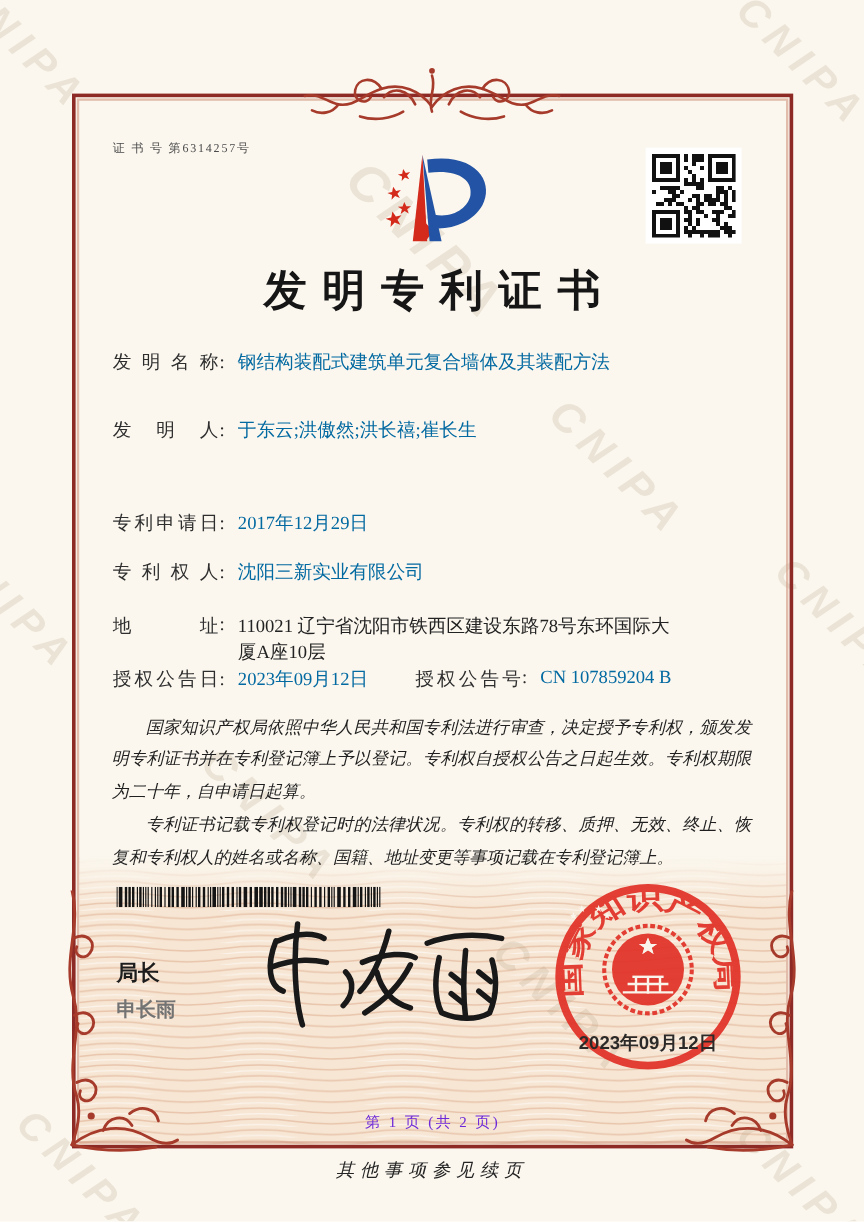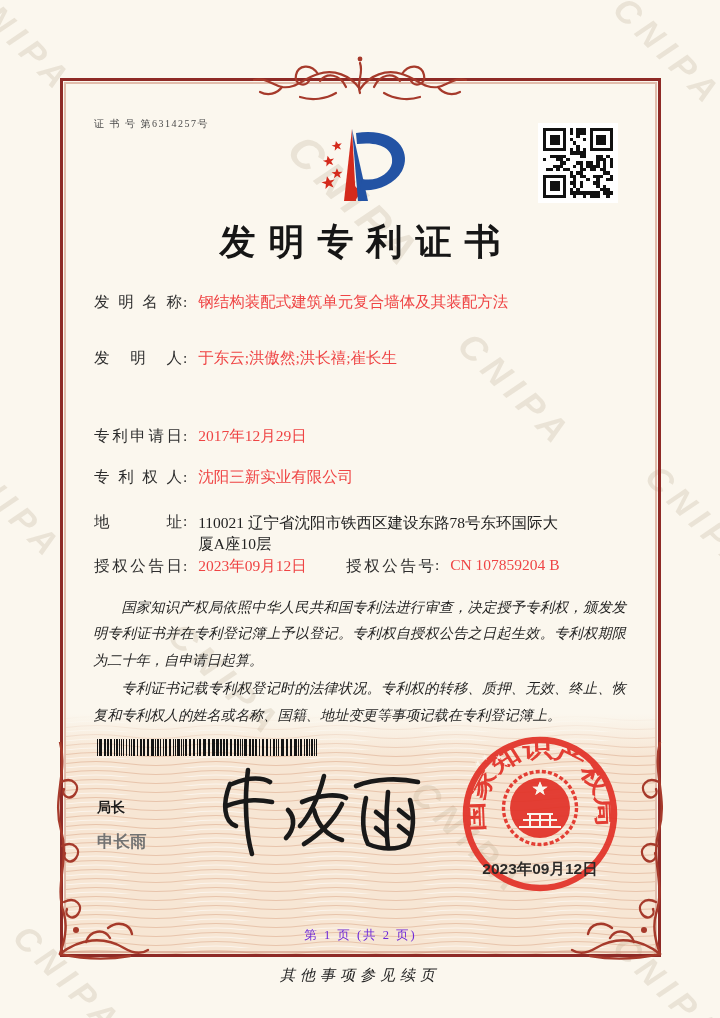--- a/index.html
+++ b/index.html
@@ -31,33 +31,33 @@
   .qr svg{width:70px;height:70px;}
 
   .title{position:absolute;left:0;right:0;top:218px;text-align:center;font-size:36px;
          font-weight:bold;letter-spacing:13px;text-indent:13px;color:#161616;z-index:3;}
 
   
   .row{position:absolute;left:94px;z-index:3;font-size:15.5px;color:#222;white-space:nowrap;}
   .flabel{display:inline-block;width:88px;text-align:justify;text-align-last:justify;
           text-justify:inter-character;color:#2e2e2e;vertical-align:top;}
   .colon{display:inline-block;margin-left:1px;color:#2e2e2e;}
-  .fval{display:inline-block;margin-left:7px;color:#ef4444;}
+  .fval{display:inline-block;margin-left:7px;color:#0369a1;}
   .addr-lines{display:inline-block;margin-left:7px;vertical-align:top;white-space:normal;}
   .addr-lines span{display:block;line-height:21px;}
   .pair2{position:absolute;left:252px;top:0;}
 
   
   .paras{position:absolute;left:93px;top:594px;width:533px;z-index:3;font-size:14.2px;
          line-height:1.86;color:#1f1f1f;text-align:justify;font-style:italic;}
   .paras p{margin:0 0 2px 0;text-indent:2em;}
 
   
   .barcode{position:absolute;left:97px;top:739px;width:224px;height:17px;z-index:3;}
-  .director-title{position:absolute;left:97px;top:799px;z-index:3;font-size:14px;font-weight:bold;
+  .director-title{position:absolute;left:97px;top:799px;z-index:3;font-size:18px;font-weight:bold;
         color:#1d1d1d;font-family:"Liberation Sans","DejaVu Sans",sans-serif;}
   .director-name{position:absolute;left:97px;top:831px;z-index:3;font-size:16.5px;font-weight:bold;
         color:#737373;font-family:"Liberation Sans","DejaVu Sans",sans-serif;}
   .signature{position:absolute;left:196px;top:758px;width:235px;height:104px;z-index:3;}
 
   .seal{position:absolute;left:457px;top:731px;width:166px;height:166px;z-index:4;opacity:.93;}
 
   .page-num{position:absolute;left:60px;width:601px;top:927px;text-align:center;font-size:12.5px;
             color:#6d28d9;z-index:3;letter-spacing:2px;}
   .foot-note{position:absolute;left:0;right:0;top:966px;text-align:center;font-size:15px;

